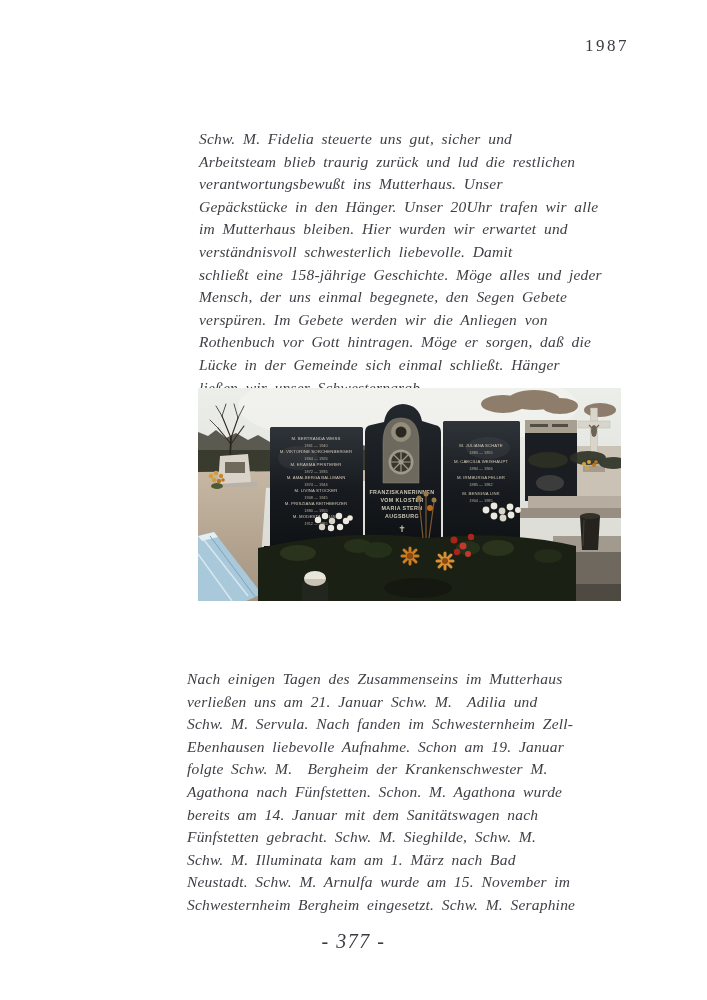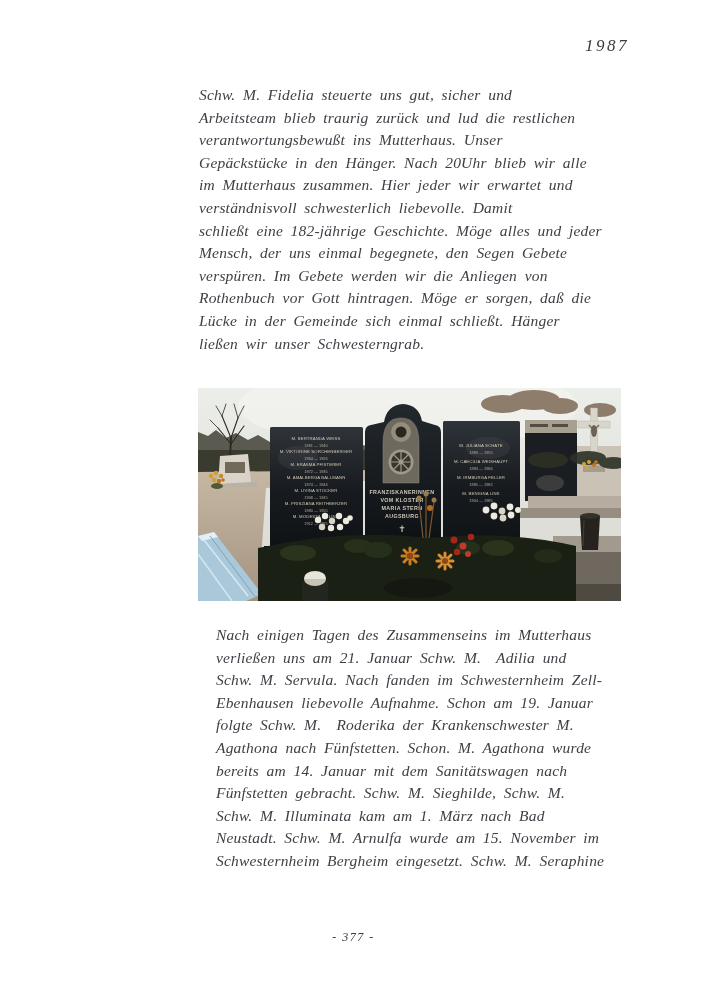--- a/index.html
+++ b/index.html
@@ -2,50 +2,50 @@
 <html><head>
 <meta charset="utf-8">
 <style>
   html,body{margin:0;padding:0;background:#ffffff;}
   body{width:707px;height:1000px;position:relative;overflow:hidden;
        font-family:"Liberation Serif",serif;}
   .page{position:absolute;inset:0;background:#ffffff;}
   .hw{font-style:italic;color:#3e3e45;}
   .hw-line{white-space:pre;font-size:15.5px;line-height:22.6px;
            letter-spacing:0.2px;word-spacing:3.5px;}
-  .para{position:absolute;}
+  .para{position:absolute;margin-top:44px;}
   #p1{left:199px;top:84px;width:445px;}
-  #p2{left:216px;top:624px;width:455px;}
-  #year{position:absolute;left:585px;top:36px;font-size:17px;font-style:italic;
+  #p2{left:187px;top:624px;width:455px;}
+  #year{position:absolute;left:585px;top:36px;font-size:17px;
         color:#3a3a41;letter-spacing:2.5px;}
   #pageno{position:absolute;left:0;right:0;top:930px;text-align:center;
-          font-style:italic;font-size:12px;color:#3a3a41;letter-spacing:1.5px;}
+          font-style:italic;font-size:20px;color:#3a3a41;letter-spacing:1.5px;}
   .photo{position:absolute;left:198px;top:388px;width:423px;height:213px;}
   .photo svg{display:block;width:423px;height:213px;}
   svg text{text-anchor:middle;}
   .gs-name{font:4.3px "Liberation Sans",sans-serif;fill:#cdc5b4;letter-spacing:.1px;}
   .gs-dates{font:3.9px "Liberation Sans",sans-serif;fill:#b2aa99;}
   .gs-center{font:600 5.3px "Liberation Sans",sans-serif;fill:#cfc8b7;letter-spacing:.4px;}
   .gs-cross{font:9px "Liberation Sans",sans-serif;fill:#cfc8b7;}
 </style>
 </head>
 <body>
 
 <div class="page">
 
   <div id="year">1987</div>
 
   <div class="para hw" id="p1">
     <div class="hw-line">Schw. M. Fidelia steuerte uns gut, sicher und</div>
     <div class="hw-line">Arbeitsteam blieb traurig zurück und lud die restlichen</div>
     <div class="hw-line">verantwortungsbewußt ins Mutterhaus. Unser</div>
-    <div class="hw-line">Gepäckstücke in den Hänger. Nach 20Uhr blieb wir alle</div>
-    <div class="hw-line">im Mutterhaus zusammen. Hier jeder wir erwartet und</div>
+    <div class="hw-line">Gepäckstücke in den Hänger. Unser 20Uhr trafen wir alle</div>
+    <div class="hw-line">im Mutterhaus bleiben. Hier wurden wir erwartet und</div>
     <div class="hw-line">verständnisvoll schwesterlich liebevolle. Damit</div>
-    <div class="hw-line">schließt eine 182-jährige Geschichte. Möge alles und jeder</div>
+    <div class="hw-line">schließt eine 158-jährige Geschichte. Möge alles und jeder</div>
     <div class="hw-line">Mensch, der uns einmal begegnete, den Segen Gebete</div>
     <div class="hw-line">verspüren. Im Gebete werden wir die Anliegen von</div>
     <div class="hw-line">Rothenbuch vor Gott hintragen. Möge er sorgen, daß die</div>
     <div class="hw-line">Lücke in der Gemeinde sich einmal schließt. Hänger</div>
     <div class="hw-line">ließen wir unser Schwesterngrab.</div>
   </div>
 
   <figure class="photo" style="margin:0">
     <svg viewBox="0 0 423 213" xmlns="http://www.w3.org/2000/svg">
       <defs>
@@ -276,21 +276,21 @@
         <path d="M106,191 A11,7 0 0 0 128,191" fill="#c9c4b5"></path>
       </g>
     </svg>
   </figure>
 
   <div class="para hw" id="p2">
     <div class="hw-line">Nach einigen Tagen des Zusammenseins im Mutterhaus</div>
     <div class="hw-line">verließen uns am 21. Januar Schw. M.  Adilia und</div>
     <div class="hw-line">Schw. M. Servula. Nach fanden im Schwesternheim Zell-</div>
     <div class="hw-line">Ebenhausen liebevolle Aufnahme. Schon am 19. Januar</div>
-    <div class="hw-line">folgte Schw. M.  Roderika der Krankenschwester M.</div>
+    <div class="hw-line">folgte Schw. M.  Bergheim der Krankenschwester M.</div>
     <div class="hw-line">Agathona nach Fünfstetten. Schon. M. Agathona wurde</div>
     <div class="hw-line">bereits am 14. Januar mit dem Sanitätswagen nach</div>
     <div class="hw-line">Fünfstetten gebracht. Schw. M. Sieghilde, Schw. M.</div>
     <div class="hw-line">Schw. M. Illuminata kam am 1. März nach Bad</div>
     <div class="hw-line">Neustadt. Schw. M. Arnulfa wurde am 15. November im</div>
     <div class="hw-line">Schwesternheim Bergheim eingesetzt. Schw. M. Seraphine</div>
   </div>
 
   <div id="pageno">- 377 -</div>
 

